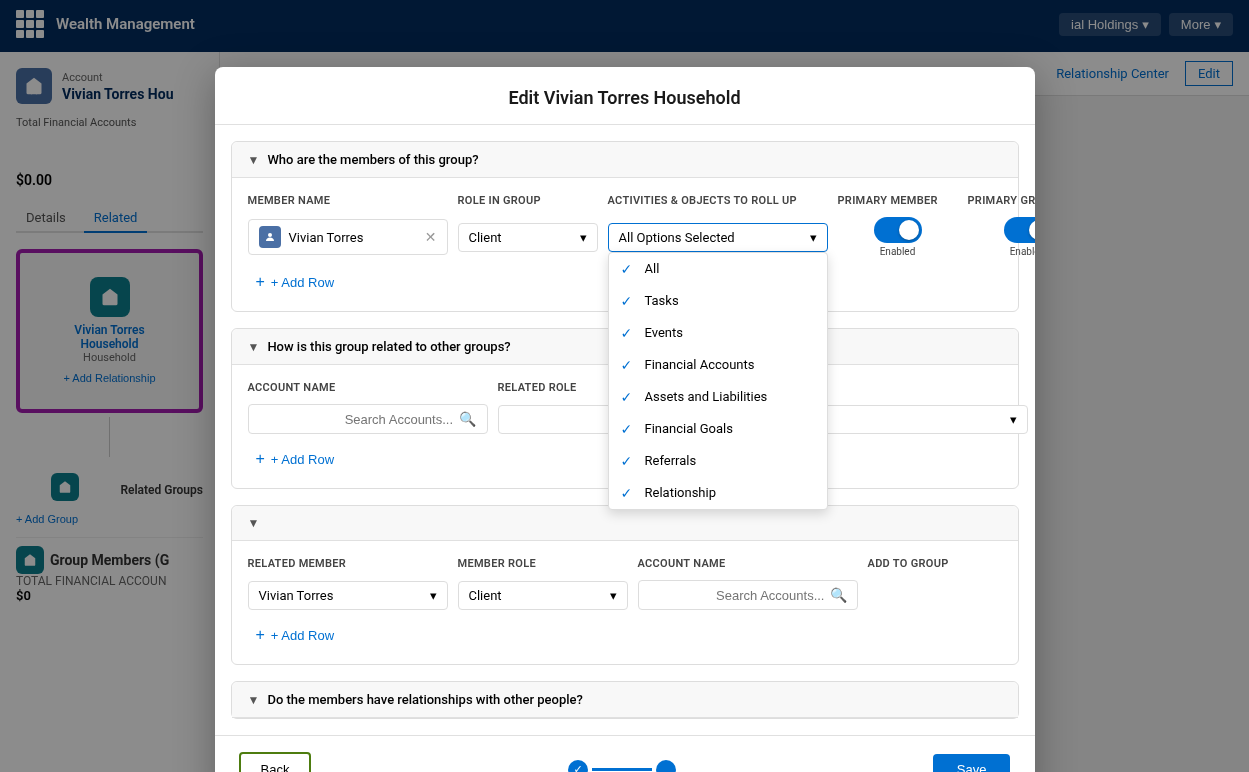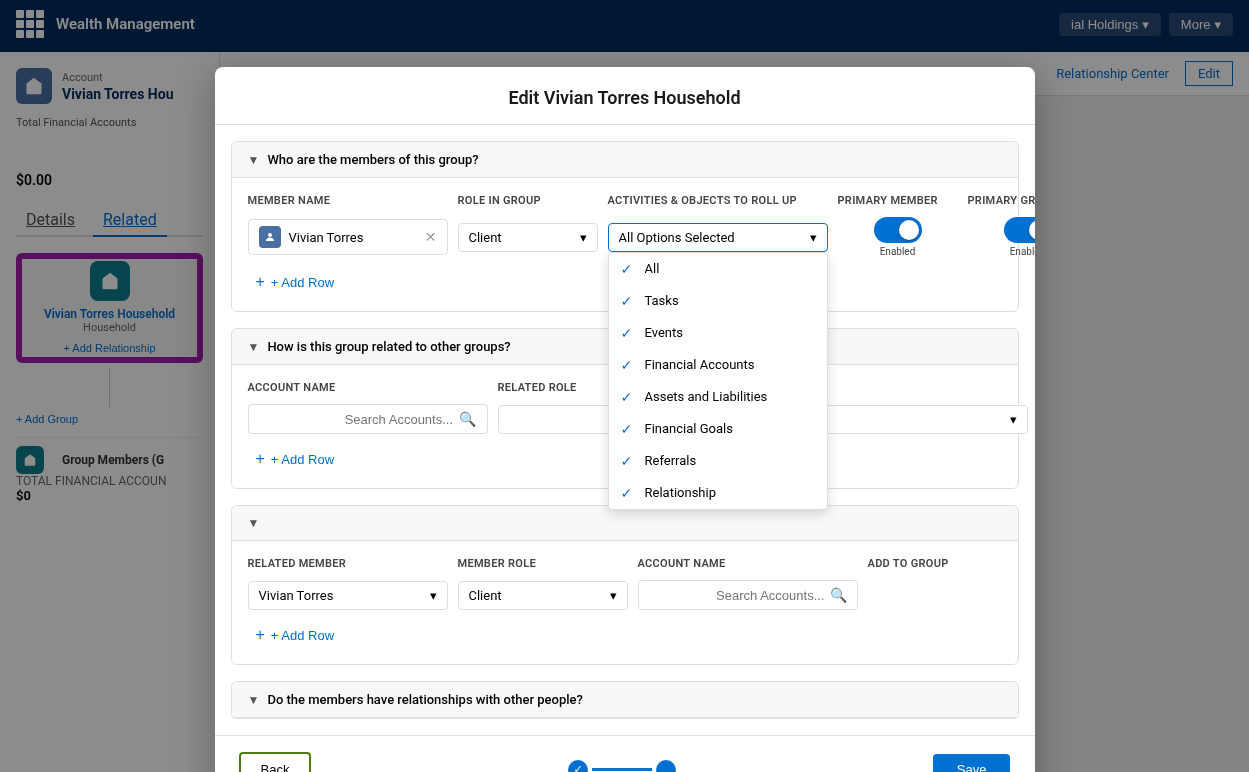--- a/index.html
+++ b/index.html
@@ -88,37 +88,36 @@
       justify-content: center;
       margin-right: 10px;
     }
     .account-header { display: flex; align-items: center; margin-bottom: 12px; }
     .financial-total { font-size: 11px; color: #555; margin-bottom: 4px; }
     .financial-amount { font-size: 14px; font-weight: 600; margin-top: 43px; }
 
     .sidebar-tabs { display: flex; gap: 8px; margin-top: 16px; border-bottom: 2px solid #e0e0e0; }
     .sidebar-tab {
       padding: 6px 10px;
-      font-size: 16px;
+      font-size: 13px;
       cursor: pointer;
       color: #555;
-      text-decoration: underline;
     }
     .sidebar-tab.active {
       color: #0070d2;
       border-bottom: 2px solid #0070d2;
       margin-bottom: -2px;
     }
 
     
     .group-card {
       background: #f8f8f8;
-      border: 6px solid #a21caf;
+      border: 4px solid #a21caf;
       border-radius: 6px;
-      padding: 2px;
+      padding: 24px;
       margin-top: 16px;
       text-align: center;
     }
     .group-icon {
       width: 40px; height: 40px;
       background: #0b7e8c;
       border-radius: 8px;
       margin: 0 auto 6px;
       display: flex;
       align-items: center;
@@ -158,26 +157,26 @@
       background: none;
       border: none;
       margin-top: 6px;
       display: block;
     }
 
     .group-members-section {
       margin-top: 12px;
     }
     .group-members-header {
-      font-size: 12px;
+      font-size: 14px;
       font-weight: 700;
       color: #333;
       display: flex;
       align-items: center;
-      gap: 18px;
+      gap: 6px;
     }
     .members-icon {
       width: 28px; height: 28px;
       background: #0b7e8c;
       border-radius: 6px;
       display: flex;
       align-items: center;
       justify-content: center;
     }
 
@@ -545,20 +544,28 @@
               <path d="M3 9l9-7 9 7v11a2 2 0 01-2 2H5a2 2 0 01-2-2z"></path>
             </svg>
         </div>
         <div class="group-name">Vivian Torres Household</div>
         <div class="group-type">Household</div>
         <button class="add-rel-btn">+ Add Relationship</button>
       </div>
 
       <div class="connector-line"></div>
 
+      <div class="related-groups-header">
+        <div class="group-icon" style="width:28px;height:28px;border-radius:6px;">
+          <svg width="14" height="14" viewBox="0 0 24 24" fill="white">
+              <path d="M3 9l9-7 9 7v11a2 2 0 01-2 2H5a2 2 0 01-2-2z"></path>
+            </svg>
+        </div>
+        <span>Related Groups</span>
+      </div>
       <button class="add-group-btn">+ Add Group</button>
 
       <div class="group-members-section bottom-financial">
         <div class="group-members-header">
           <div class="members-icon">
             <svg width="14" height="14" viewBox="0 0 24 24" fill="white">
                 <path d="M3 9l9-7 9 7v11a2 2 0 01-2 2H5a2 2 0 01-2-2z"></path>
               </svg>
           </div>
           <span>Group Members (G</span>

